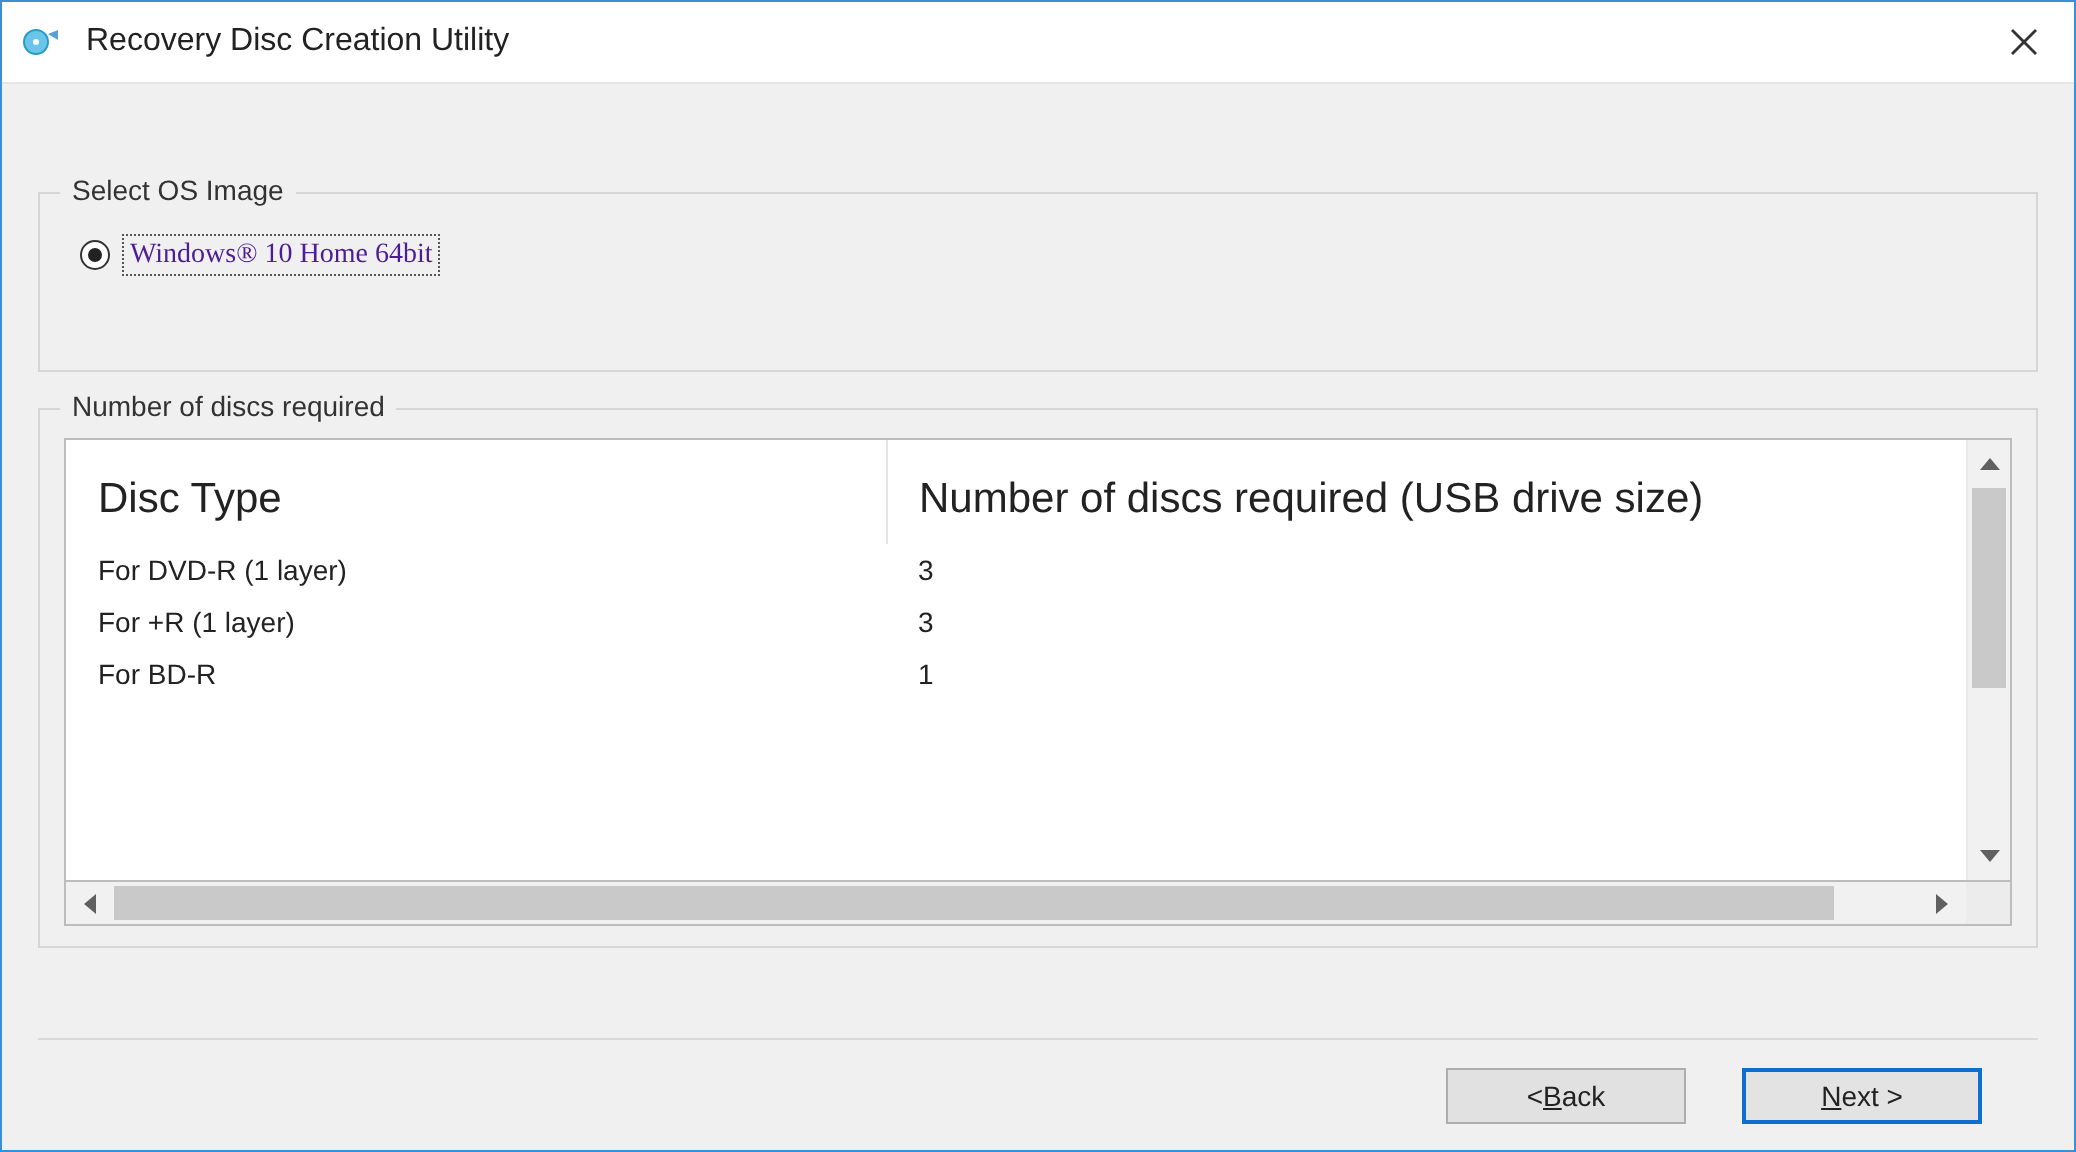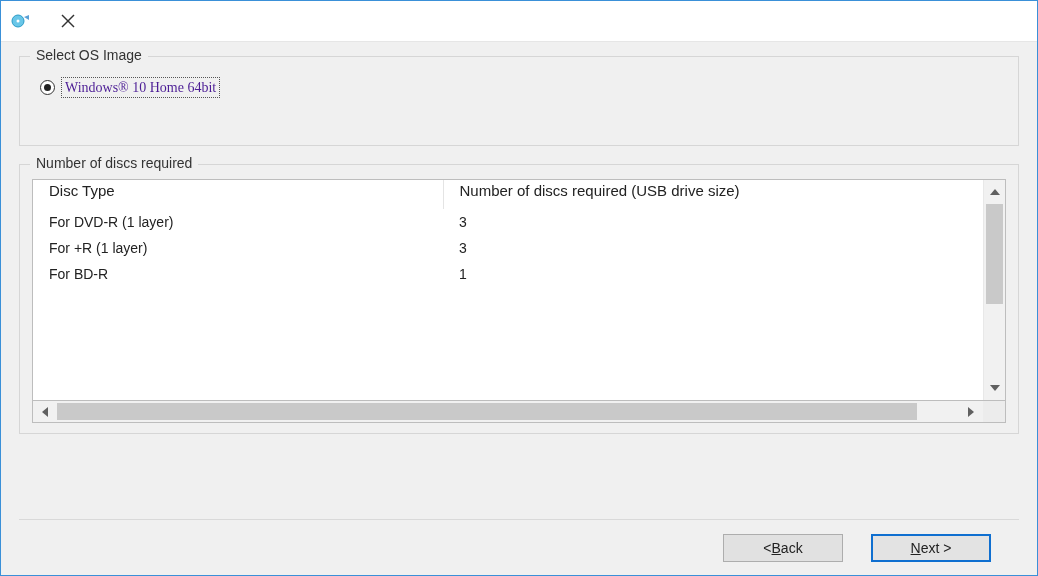--- a/index.html
+++ b/index.html
@@ -55,21 +55,21 @@
     display: flex;
     flex-direction: column;
   }
 
   .groupbox {
     border: 1px solid #d6d6d6;
     position: relative;
     padding: 18px 14px 14px 14px;
     margin-bottom: 18px;
   }
-  .groupbox.os-group { height: 90px; }
+  .groupbox.os-group { height: 90px; margin-top: 40px; }
   .groupbox .legend {
     position: absolute;
     top: -10px;
     left: 10px;
     background: #f0f0f0;
     padding: 0 6px;
     font-size: 14px;
     color: #333;
   }
 
@@ -127,23 +127,23 @@
     font-size: 14px;
     color: #222;
   }
   table.disc-table td {
     padding: 5px 10px 5px 16px;
     text-align: left;
     vertical-align: middle;
     white-space: nowrap;
   }
   tr.header td {
-    padding-top: 2px;
+    padding-top: 18px;
     padding-bottom: 10px;
-    font-size: 15px;
+    font-size: 21px;
     border-right: 1px solid #e4e4e4;
   }
   tr.header td:last-child { border-right: none; }
   .col-type { width: 410px; }
 
   .vscroll {
     width: 22px;
     background: #f1f1f1;
     display: flex;
     flex-direction: column;
@@ -253,20 +253,21 @@
 <div class="window">
 
   <div class="titlebar">
     <div class="app-icon">
       <svg viewBox="0 0 20 16">
         <circle cx="7" cy="8" r="6" fill="#69c6e8" stroke="#2a9bc7" stroke-width="1"></circle>
         <circle cx="7" cy="8" r="1.5" fill="#fff"></circle>
         <path d="M13 4 L18 2 L18 7 Z" fill="#5aa0d6"></path>
       </svg>
     </div>
+    <div class="title">Recovery Disc Creation Utility</div>
     <div class="close-btn">
       <svg viewBox="0 0 14 14">
         <line x1="1" y1="1" x2="13" y2="13" stroke="#333" stroke-width="1.4"></line>
         <line x1="13" y1="1" x2="1" y2="13" stroke="#333" stroke-width="1.4"></line>
       </svg>
     </div>
   </div>
 
   <div class="content">
 

